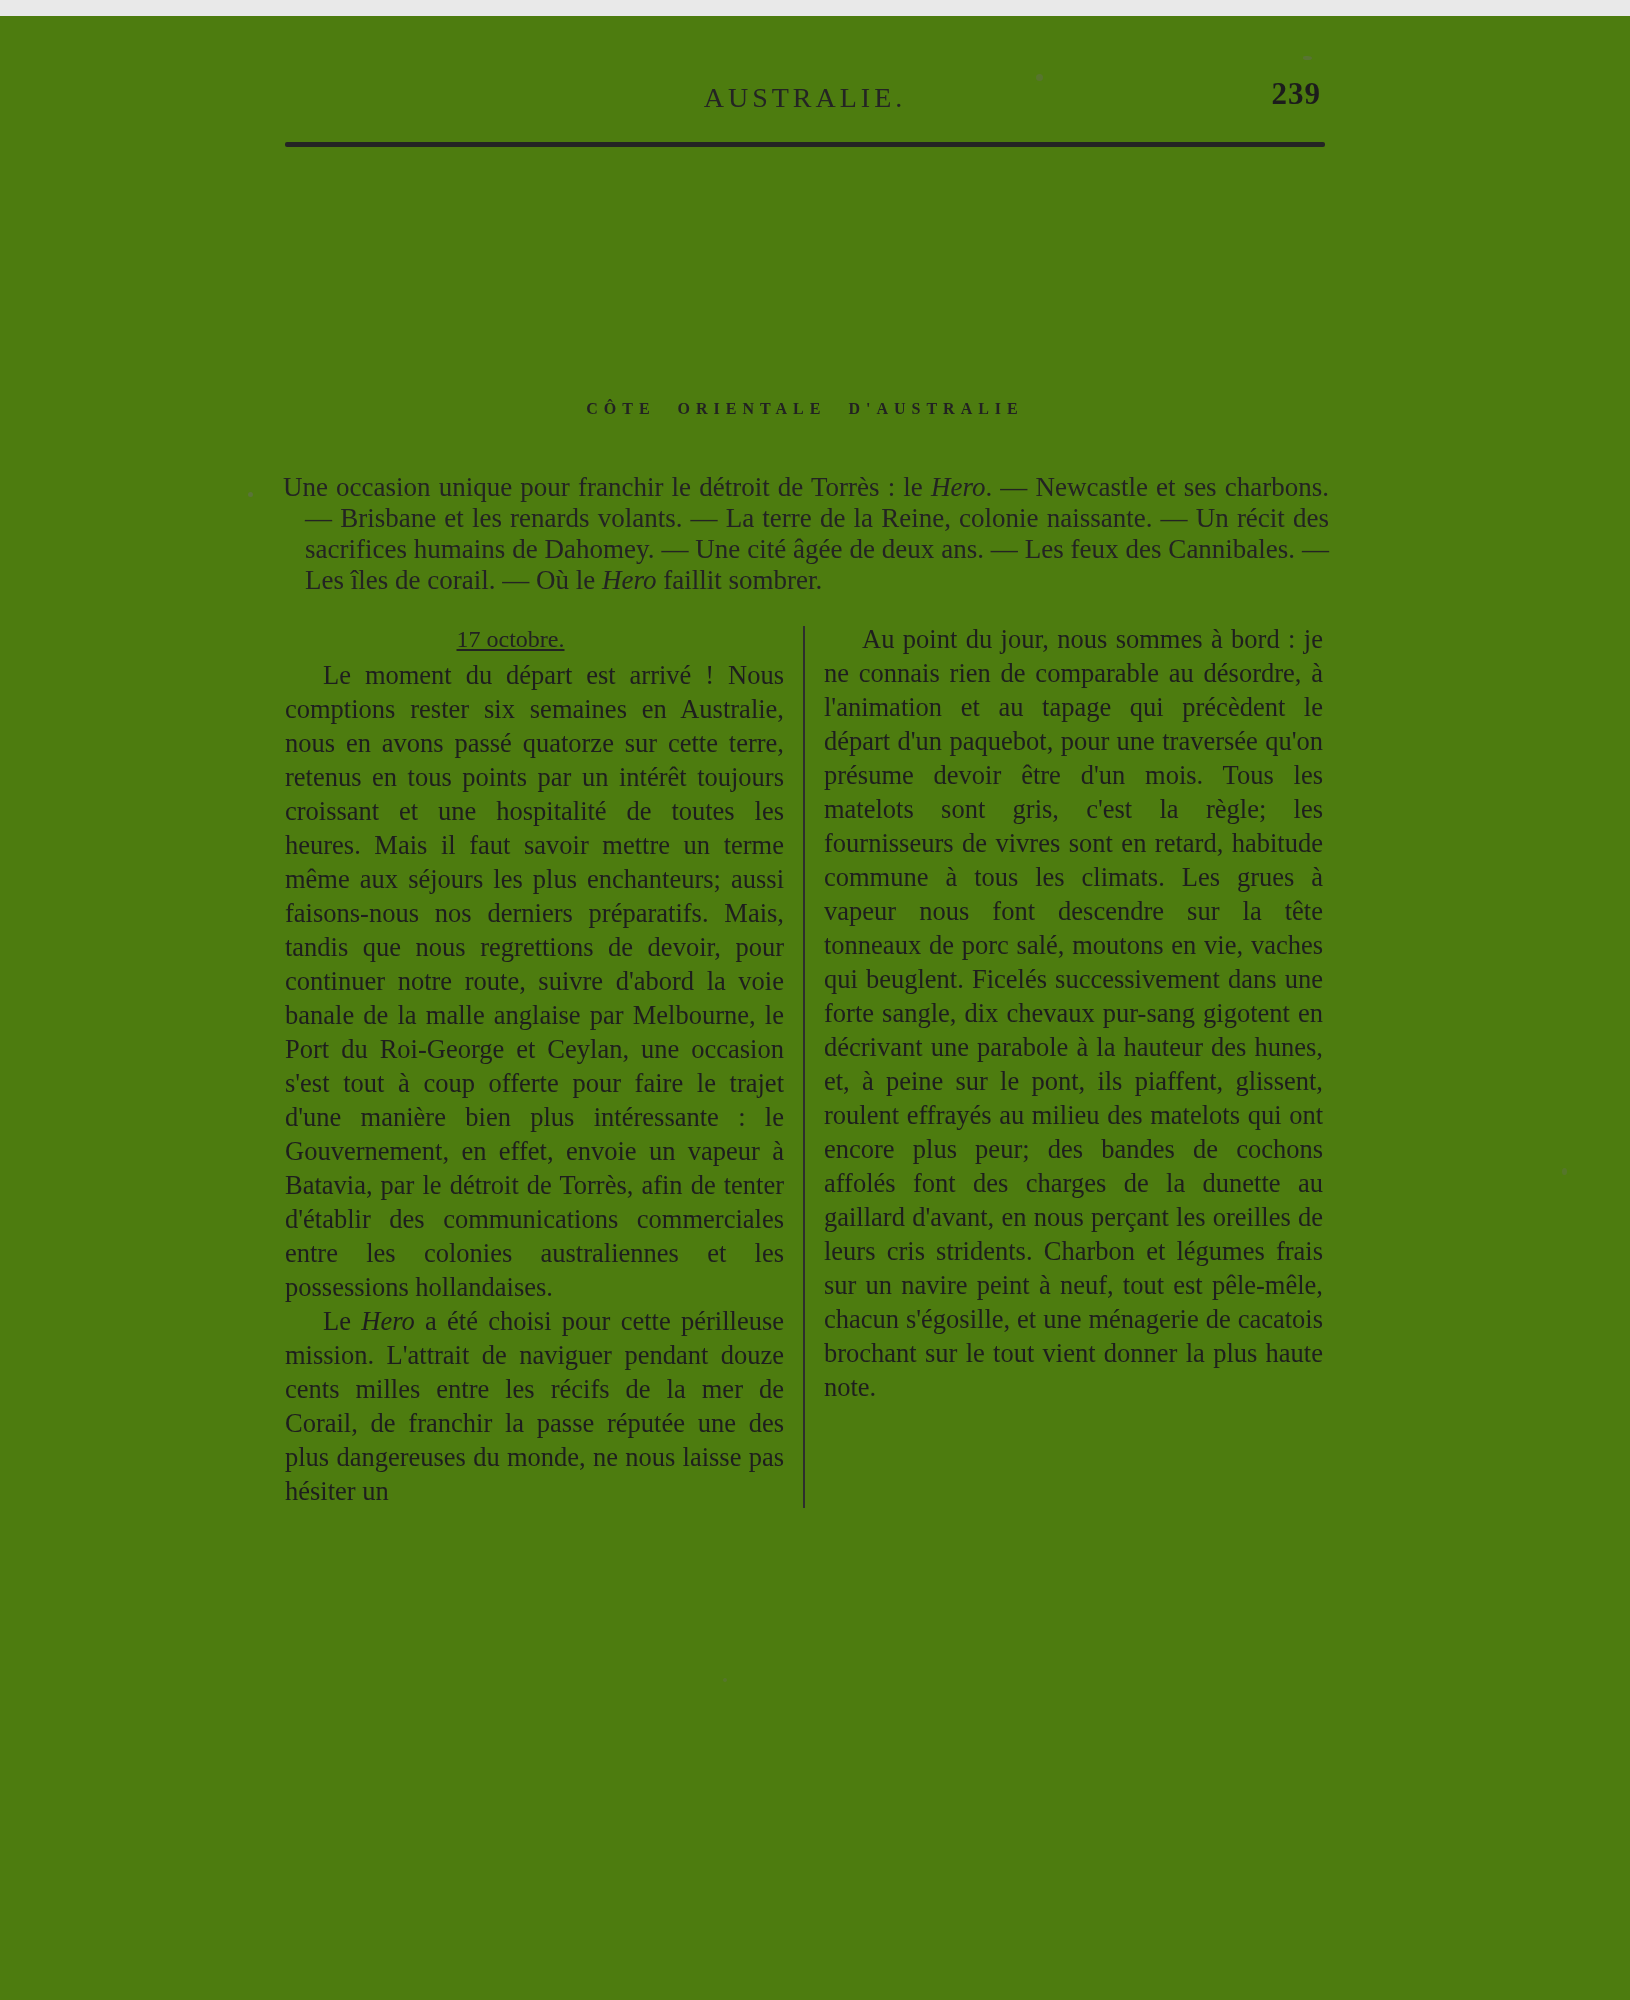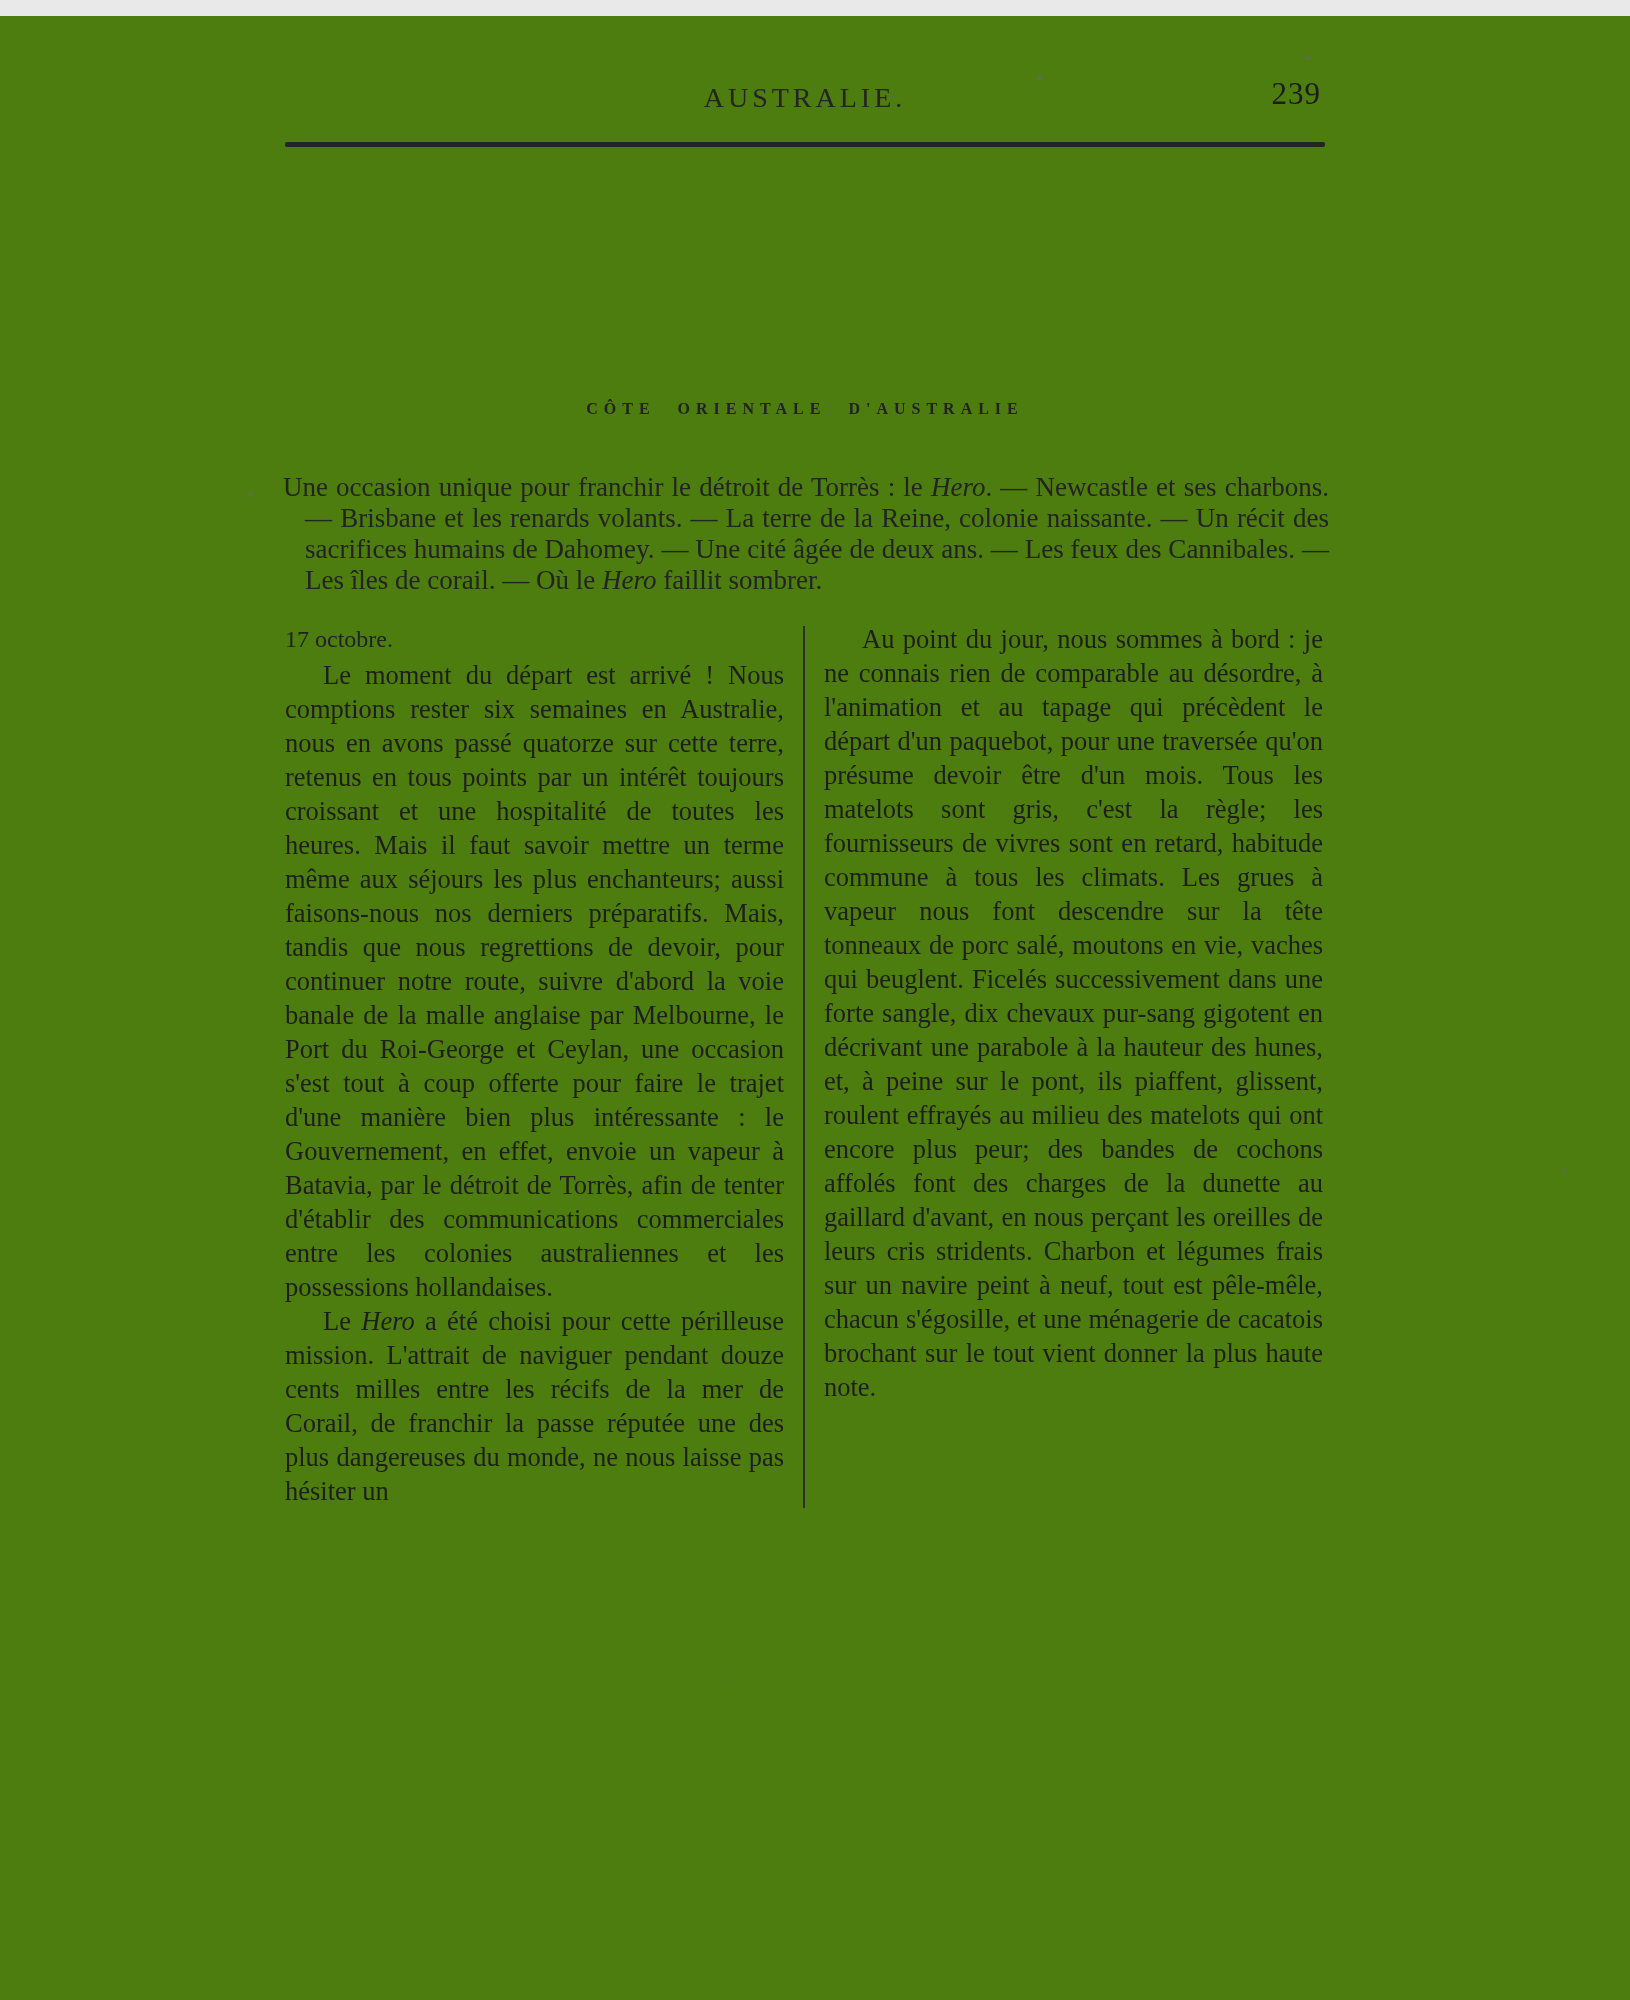--- a/index.html
+++ b/index.html
@@ -29,21 +29,21 @@
     text-align: center;
     font-size: 28px;
     letter-spacing: 4px;
     color: #242424;
   }
   .page-number {
     position: absolute;
     right: 4px;
     top: -6px;
     font-size: 31px;
-    font-weight: normal;
+    font-weight: bold;
     letter-spacing: 1px;
     color: #1c1c1c;
   }
   .header-rule {
     position: absolute;
     left: 285px;
     top: 126px;
     width: 1040px;
     height: 5px;
     background: #242424;
@@ -99,26 +99,27 @@
     width: 499px;
     flex: 0 0 499px;
   }
   .column-divider {
     flex: 0 0 2px;
     width: 2px;
     background: #2e2e2e;
     margin: 4px 19px 0 19px;
   }
   .date-line {
-    text-align: left;
+    text-align: center;
     padding-right: 48px;
     font-size: 24px;
     line-height: 34px;
     margin-bottom: 2px;
     color: #222;
+    text-decoration: underline;
   }
   .column p {
     margin: 0;
     font-size: 26.5px;
     line-height: 34px;
     text-align: justify;
     text-indent: 38px;
     color: #1e1e1e;
     hyphens: auto;
   }

